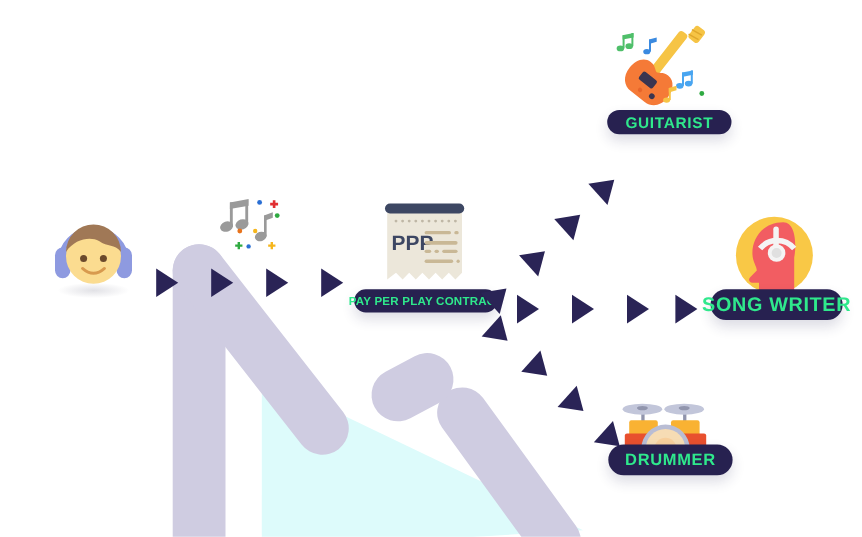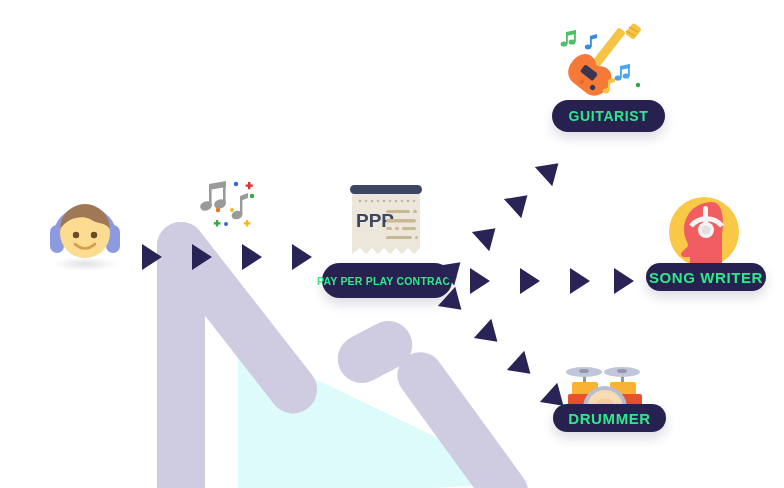--- a/index.html
+++ b/index.html
@@ -25,24 +25,24 @@
     background:#272150;
     border-radius:20px;
     color:#2fe88c;
     font-weight:bold;
     letter-spacing:.6px;
     text-align:center;
     white-space:nowrap;
     display:flex;align-items:center;justify-content:center;
     box-shadow:0 6px 12px rgba(40,35,85,.16);
   }
-  .pill-guitarist{left:552px;top:100px;width:113px;height:32px;font-size:14px;}
-  .pill-songwriter{left:646px;top:263px;width:120px;height:28px;font-size:15px;align-items:center;}
+  .pill-guitarist{left:552px;top:100px;width:113px;height:22px;font-size:14px;}
+  .pill-songwriter{left:646px;top:263px;width:120px;height:28px;font-size:18px;align-items:center;}
   .pill-drummer{left:553px;top:404px;width:113px;height:28px;font-size:15px;}
-  .pill-contract{left:322px;top:263px;width:130px;height:35px;font-size:10.5px;letter-spacing:.2px;}
+  .pill-contract{left:322px;top:263px;width:130px;height:21px;font-size:10.5px;letter-spacing:.2px;}
 
   .iconbox{position:absolute;}
   .shadow-ell{
     position:absolute;border-radius:50%;
     background:radial-gradient(ellipse at center, rgba(120,120,140,.22) 0%, rgba(120,120,140,0) 70%);
   }
 </style>
 </head>
 <body>
 

